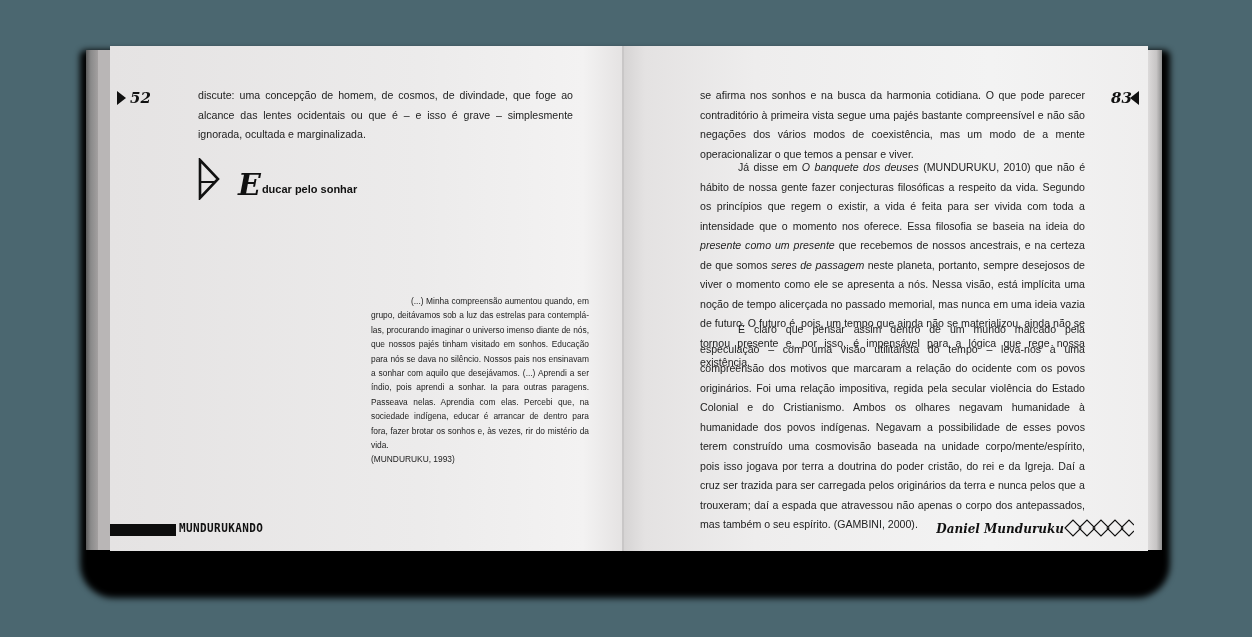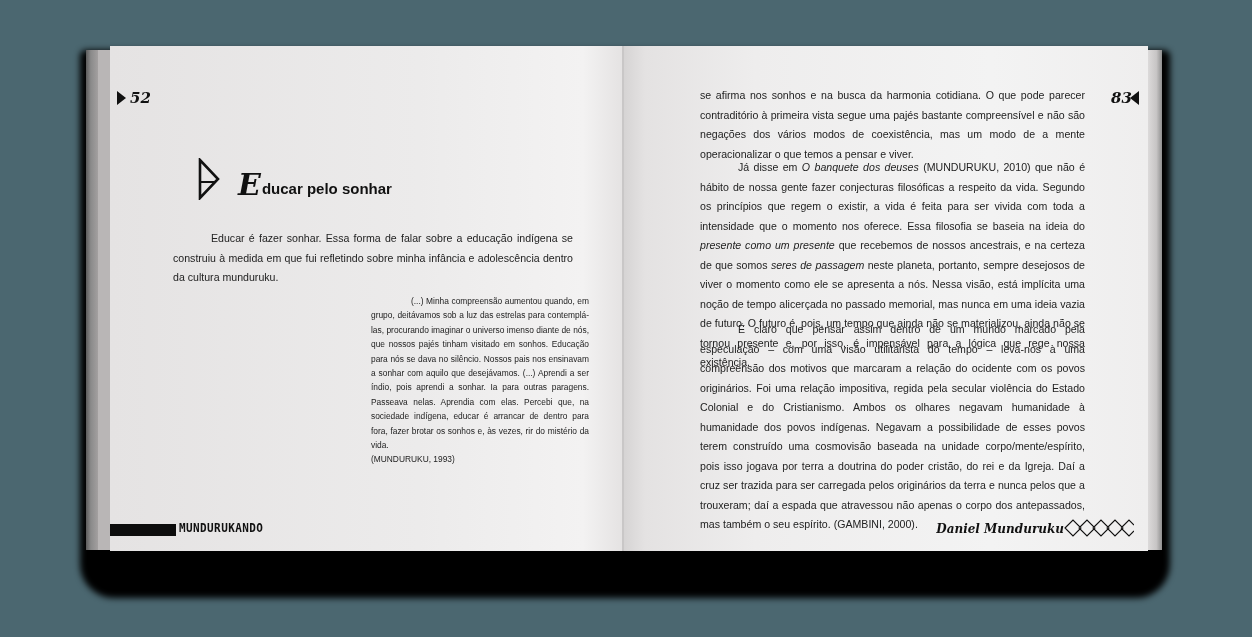--- a/index.html
+++ b/index.html
@@ -66,21 +66,21 @@
     }
     .indent { text-indent: 38px; }
     .heading {
       position: absolute; left: 88px; top: 112px; display: flex; align-items: flex-end;
       font-family: "Liberation Sans", sans-serif; color: #111;
     }
     .heading .cap {
       font-family: "DejaVu Serif", serif; font-style: italic; font-weight: bold;
       font-size: 30px; line-height: 30px; margin-left: 18px;
     }
-    .heading .rest { font-weight: bold; font-size: 15px; line-height: 22px; margin-left: 1px; }
+    .heading .rest { font-weight: bold; font-size: 11px; line-height: 22px; margin-left: 1px; }
     .quote {
       position: absolute; left: 230px; top: 248px; width: 218px;
       font-family: "Liberation Sans", sans-serif; font-size: 8.4px; line-height: 14.4px;
       color: #222; text-align: justify; margin-left: 31px;
     }
     .footer-bar { position: absolute; left: 0; top: 478px; width: 66px; height: 12px; background: #0d0d0d; }
     .footer-title {
       position: absolute; left: 69px; top: 475px; font-family: "DejaVu Sans Mono", monospace;
       font-weight: bold; font-size: 11px; letter-spacing: 0.4px; color: #111; transform: scaleY(1.15);
     }
@@ -96,31 +96,31 @@
 <div class="shadow"></div>
 
 <div class="book">
   <div class="edge-left"></div>
   <div class="edge-left2"></div>
 
   <div class="page page-left">
     <span class="tri-right" style="left:7px; top:45px;"></span>
     <span class="pageno" style="left:20px; top:43px;">52</span>
 
+    <p class="text" style="left:88px; top:40px; width:375px;">discute: uma concepção de homem, de cosmos, de divindade, que foge ao alcance das lentes ocidentais ou que é – e isso é grave – simplesmente ignorada, ocultada e marginalizada.</p>
 
     <div class="heading">
       <svg width="22" height="42" viewBox="0 0 22 42">
         <path d="M2 2 L2 40 L20 21 Z" fill="none" stroke="#111" stroke-width="2.6" stroke-linejoin="miter"></path>
         <line x1="2" y1="24" x2="17" y2="24" stroke="#111" stroke-width="2"></line>
       </svg>
       <span class="cap">E</span>
       <span class="rest">ducar pelo sonhar</span>
     </div>
 
-    <p class="text indent" style="left:63px; top:183px; width:400px;">Educar é fazer sonhar. Essa forma de falar sobre a educação indígena se construiu à medida em que fui refletindo sobre minha infância e adolescência dentro da cultura munduruku.</p>
 
     <div class="quote">
       <p style="text-indent:40px;">(...) Minha compreensão aumentou quando, em grupo, deitávamos sob a luz das estrelas para contemplá-las, procurando imaginar o universo imenso diante de nós, que nossos pajés tinham visitado em sonhos. Educação para nós se dava no silêncio. Nossos pais nos ensinavam a sonhar com aquilo que desejávamos. (...) Aprendi a ser índio, pois aprendi a sonhar. Ia para outras paragens. Passeava nelas. Aprendia com elas. Percebi que, na sociedade indígena, educar é arrancar de dentro para fora, fazer brotar os sonhos e, às vezes, rir do mistério da vida.</p>
       <p>(MUNDURUKU, 1993)</p>
     </div>
 
 
     <div class="footer-bar"></div>
     <span class="footer-title">MUNDURUKANDO</span>
   </div>

